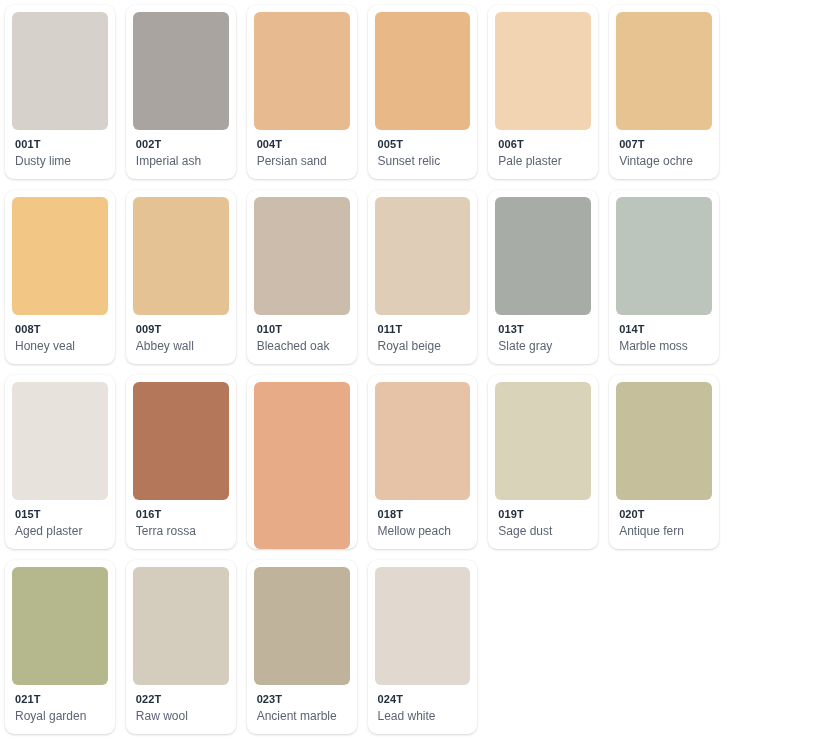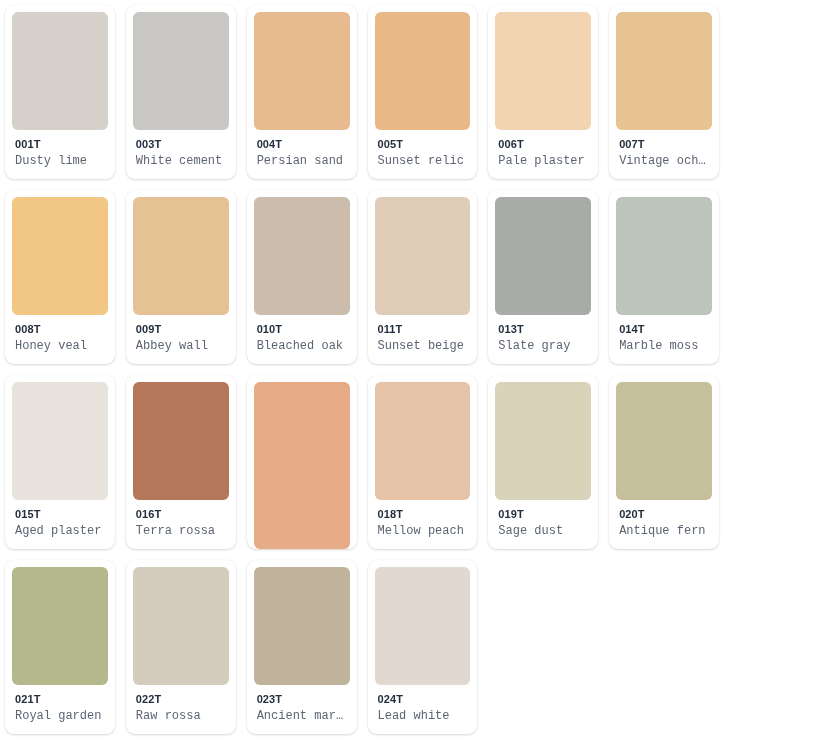--- a/index.html
+++ b/index.html
@@ -61,39 +61,38 @@
   .swatch-name {
     font-size: 12px;
     font-weight: normal;
     color: #5b6472;
     line-height: 1.4;
     display: block;
     margin-top: 1px;
     white-space: nowrap;
     overflow: hidden;
     text-overflow: ellipsis;
-    font-family: Liberation Mono, monospace;
   }
 </style>
 </head>
 <body>
 
 <main id="palette-grid">
     <div class="swatch-card">
       <div class="swatch-color" style="background: rgb(214, 210, 203);"></div>
       <div class="swatch-meta">
         <span class="swatch-code">001T</span>
         <span class="swatch-name">Dusty lime</span>
       </div>
     </div>
     <div class="swatch-card">
-      <div class="swatch-color" style="background: rgb(200, 199, 195);"></div>
-      <div class="swatch-meta">
-        <span class="swatch-code">003T</span>
-        <span class="swatch-name">White cement</span>
+      <div class="swatch-color" style="background: rgb(169, 164, 159);"></div>
+      <div class="swatch-meta">
+        <span class="swatch-code">002T</span>
+        <span class="swatch-name">Imperial ash</span>
       </div>
     </div>
     <div class="swatch-card">
       <div class="swatch-color" style="background: rgb(231, 186, 143);"></div>
       <div class="swatch-meta">
         <span class="swatch-code">004T</span>
         <span class="swatch-name">Persian sand</span>
       </div>
     </div>
     <div class="swatch-card">
@@ -135,21 +134,21 @@
       <div class="swatch-color" style="background: rgb(203, 188, 171);"></div>
       <div class="swatch-meta">
         <span class="swatch-code">010T</span>
         <span class="swatch-name">Bleached oak</span>
       </div>
     </div>
     <div class="swatch-card">
       <div class="swatch-color" style="background: rgb(223, 205, 184);"></div>
       <div class="swatch-meta">
         <span class="swatch-code">011T</span>
-        <span class="swatch-name">Sunset beige</span>
+        <span class="swatch-name">Royal beige</span>
       </div>
     </div>
     <div class="swatch-card">
       <div class="swatch-color" style="background: rgb(167, 173, 166);"></div>
       <div class="swatch-meta">
         <span class="swatch-code">013T</span>
         <span class="swatch-name">Slate gray</span>
       </div>
     </div>
     <div class="swatch-card">
@@ -201,21 +200,21 @@
       <div class="swatch-color" style="background: rgb(181, 184, 140);"></div>
       <div class="swatch-meta">
         <span class="swatch-code">021T</span>
         <span class="swatch-name">Royal garden</span>
       </div>
     </div>
     <div class="swatch-card">
       <div class="swatch-color" style="background: rgb(212, 204, 188);"></div>
       <div class="swatch-meta">
         <span class="swatch-code">022T</span>
-        <span class="swatch-name">Raw rossa</span>
+        <span class="swatch-name">Raw wool</span>
       </div>
     </div>
     <div class="swatch-card">
       <div class="swatch-color" style="background: rgb(191, 180, 155);"></div>
       <div class="swatch-meta">
         <span class="swatch-code">023T</span>
         <span class="swatch-name">Ancient marble</span>
       </div>
     </div>
     <div class="swatch-card">

